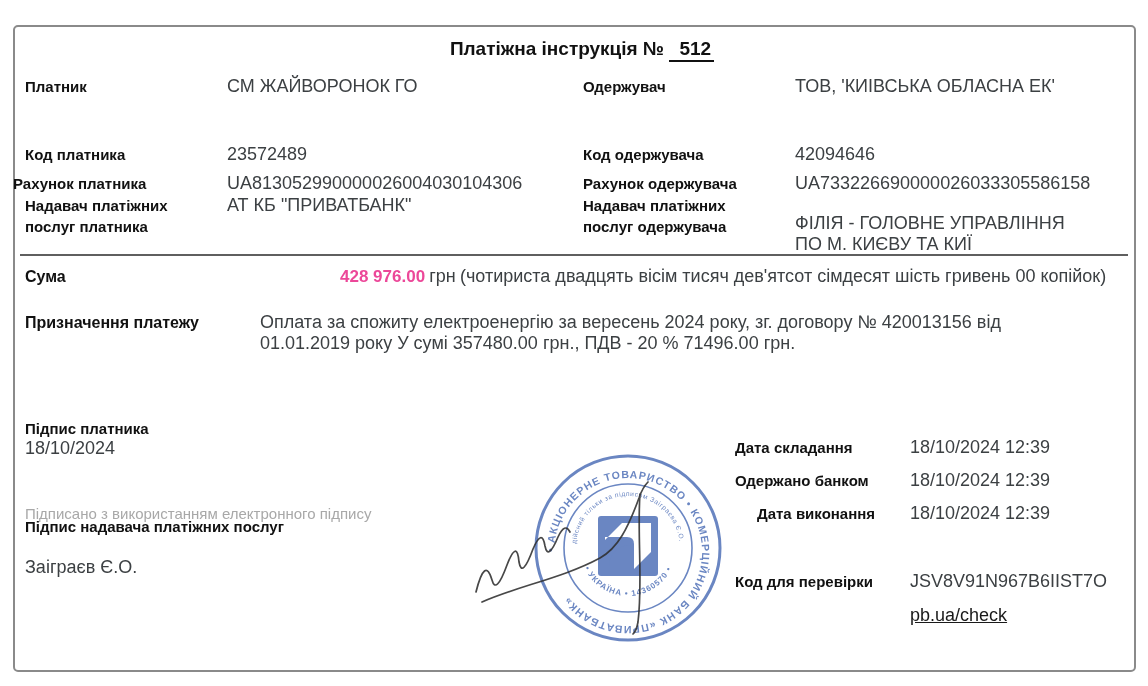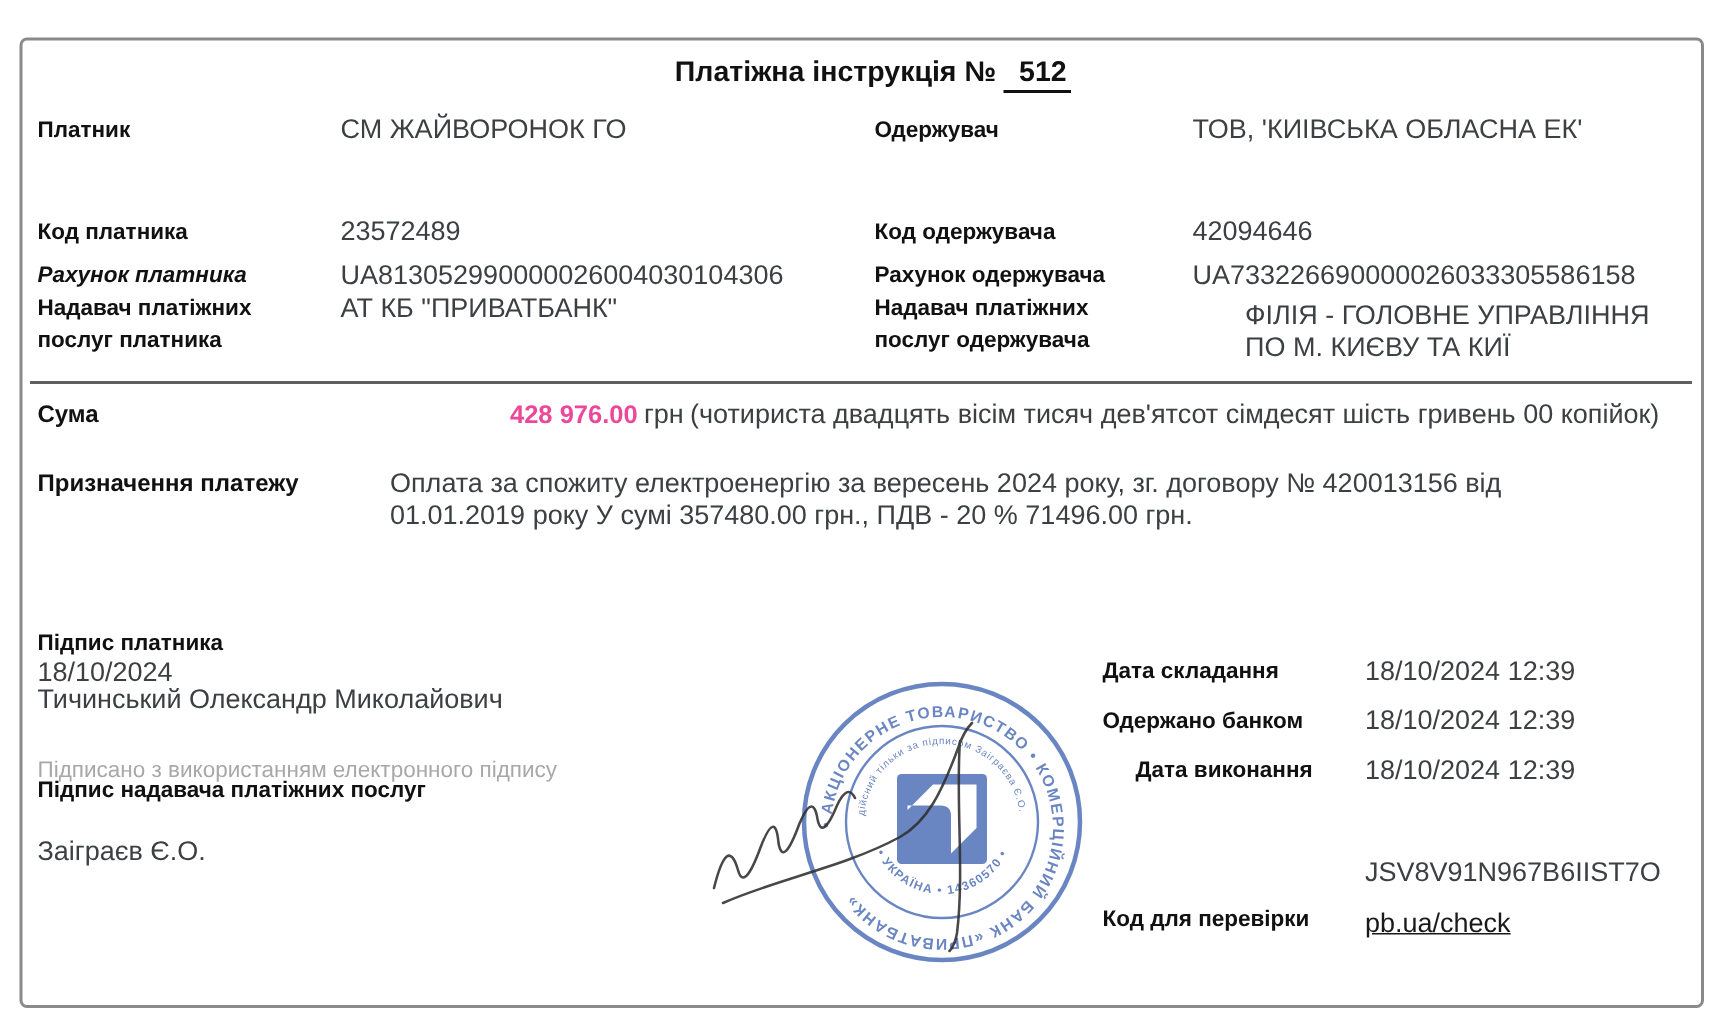--- a/index.html
+++ b/index.html
@@ -36,48 +36,47 @@
   <div class="abs lbl" style="left:25px; top:76px;">Платник</div>
   <div class="abs val" style="left:227px; top:76px;">СМ ЖАЙВОРОНОК ГО</div>
   <div class="abs lbl" style="left:583px; top:76px;">Одержувач</div>
   <div class="abs val" style="left:795px; top:76px;">ТОВ, 'КИІВСЬКА ОБЛАСНА ЕК'</div>
 
   <div class="abs lbl" style="left:25px; top:144px;">Код платника</div>
   <div class="abs val" style="left:227px; top:144px;">23572489</div>
   <div class="abs lbl" style="left:583px; top:144px;">Код одержувача</div>
   <div class="abs val" style="left:795px; top:144px;">42094646</div>
 
-  <div class="abs lbl" style="left:25px; top:173px;font-style:italic;">Рахунок платника</div>
+  <div class="abs lbl" style="left:13px; top:173px;">Рахунок платника</div>
   <div class="abs val" style="left:227px; top:173px;">UA813052990000026004030104306</div>
   <div class="abs lbl preline" style="left:25px; top:195px;">Надавач платіжних
 послуг платника</div>
   <div class="abs val" style="left:227px; top:195px;">АТ КБ "ПРИВАТБАНК"</div>
 
   <div class="abs lbl" style="left:583px; top:173px;">Рахунок одержувача</div>
   <div class="abs val" style="left:795px; top:173px;">UA733226690000026033305586158</div>
   <div class="abs lbl preline" style="left:583px; top:195px;">Надавач платіжних
 послуг одержувача</div>
-  <div class="abs val preline" style="left:795px; top:200px;margin-left:35px;">ФІЛІЯ - ГОЛОВНЕ УПРАВЛІННЯ
+  <div class="abs val preline" style="left:795px; top:213px;">ФІЛІЯ - ГОЛОВНЕ УПРАВЛІННЯ
 ПО М. КИЄВУ ТА КИЇ</div>
 
   <div class="divider"></div>
 
   <div class="abs lbl" style="left:25px; top:266px; font-size:16px;">Сума</div>
   <div class="amount-line">
     <span class="amount-val">428 976.00</span>
     <span class="val">грн</span>
     <span class="val">(чотириста двадцять вісім тисяч дев'ятсот сімдесят шість гривень 00 копійок)</span>
   </div>
 
   <div class="abs lbl" style="left:25px; top:312px; font-size:16px;">Призначення платежу</div>
   <div class="abs val" style="left:260px; top:312px; width:745px;">Оплата за спожиту електроенергію за вересень 2024 року, зг. договору № 420013156 від 01.01.2019 року У сумі 357480.00 грн., ПДВ - 20 % 71496.00 грн.</div>
 
   <div class="abs lbl" style="left:25px; top:418px;">Підпис платника</div>
   <div class="abs val" style="left:25px; top:438px;">18/10/2024</div>
-  <div class="abs val" style="left:25px; top:456px;">Тичинський Олександр Миколайович</div>
   <div class="abs gray" style="left:25px; top:503px;">Підписано з використанням електронного підпису</div>
 
   <div class="abs lbl" style="left:25px; top:516px;">Підпис надавача платіжних послуг</div>
   <div class="abs val" style="left:25px; top:557px;">Заіграєв Є.О.</div>
 
   <svg class="stamp-svg" viewBox="0 0 300 240">
     <defs>
       <path id="arcOuterTop" d="M 86 116 A 74 74 0 1 1 234 116 A 74 74 0 1 1 86 116"></path>
       <path id="arcInnerTop" d="M 108 112 A 52 52 0 0 1 212 112"></path>
       <path id="arcInnerBottom" d="M 112 112 A 48 48 0 0 0 208 112"></path>
@@ -109,16 +108,16 @@
     </g>
   </svg>
 
   <div class="abs lbl" style="left:735px; top:437px;">Дата складання</div>
   <div class="abs val" style="left:910px; top:437px;">18/10/2024 12:39</div>
   <div class="abs lbl" style="left:735px; top:470px;">Одержано банком</div>
   <div class="abs val" style="left:910px; top:470px;">18/10/2024 12:39</div>
   <div class="abs lbl" style="left:757px; top:503px;">Дата виконання</div>
   <div class="abs val" style="left:910px; top:503px;">18/10/2024 12:39</div>
 
-  <div class="abs lbl" style="left:735px; top:571px;margin-top:31px;">Код для перевірки</div>
+  <div class="abs lbl" style="left:735px; top:571px;">Код для перевірки</div>
   <div class="abs val" style="left:910px; top:571px;">JSV8V91N967B6IIST7O</div>
   <a class="abs val link" style="left:910px; top:605px;">pb.ua/check</a>
 </div>
 
 </body></html>

